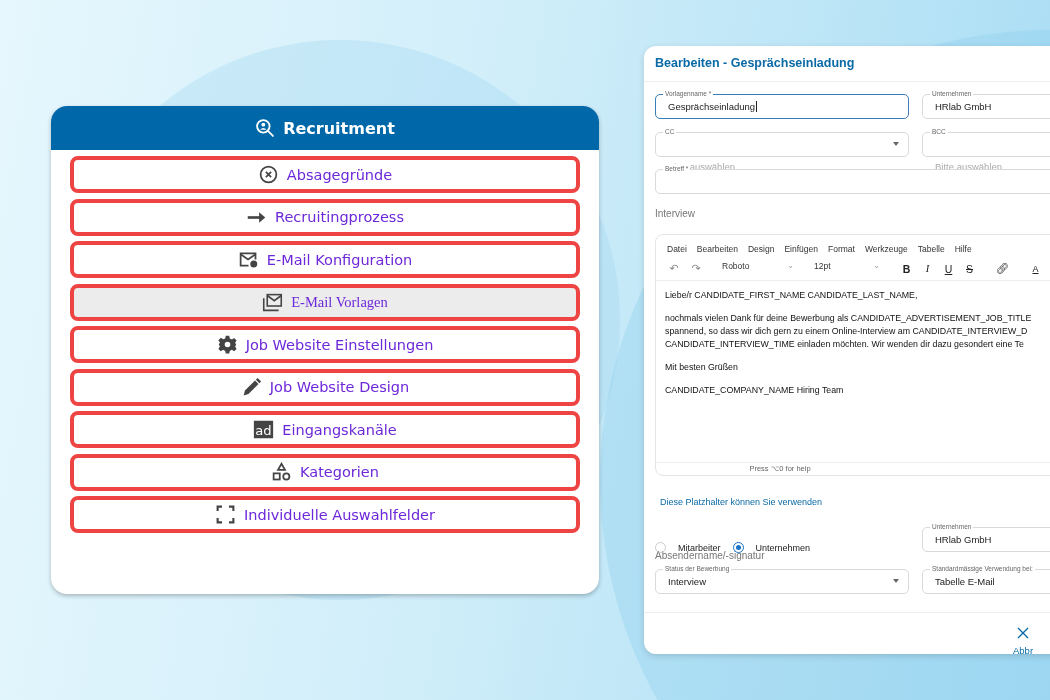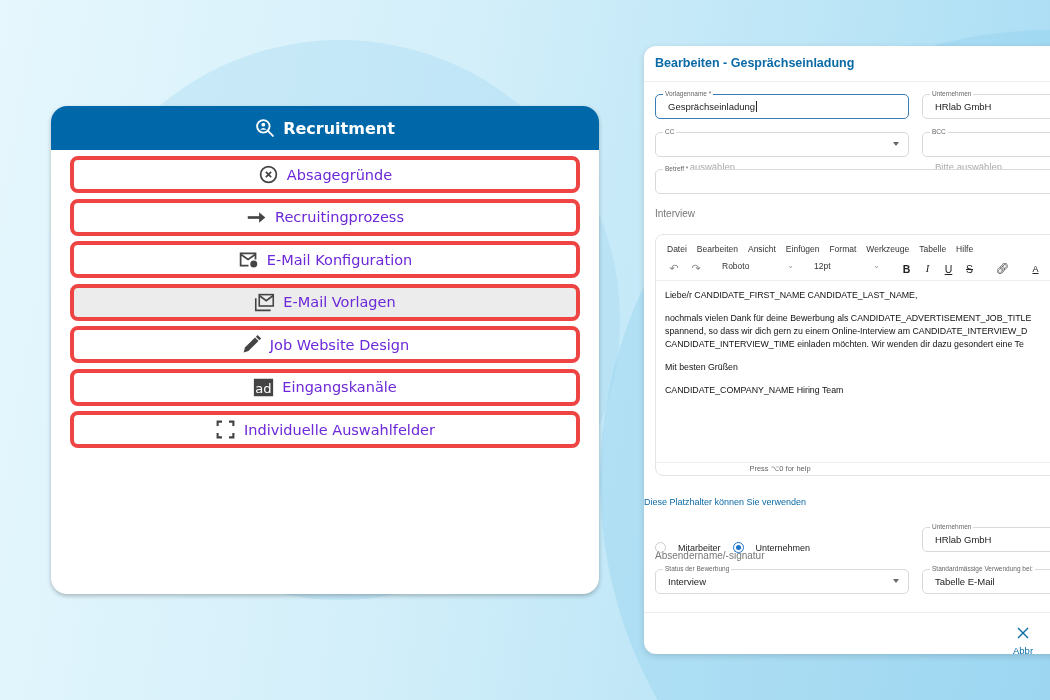--- a/index.html
+++ b/index.html
@@ -30,21 +30,21 @@
       font-family: "DejaVu Sans", sans-serif; font-weight: bold; font-size: 16px;
     }
     .rec-header svg { width: 20px; height: 20px; }
     .rec-list { padding: 6px 19px 0 19px; display: flex; flex-direction: column; gap: 5.5px; }
     .rec-item {
       height: 37px; border: 4px solid #ef4444; border-radius: 8px; background: #fff;
       display: flex; align-items: center; justify-content: center; gap: 8px;
       font-family: "DejaVu Sans", sans-serif; font-size: 14.5px; color: #6d28d9;
       cursor: pointer;
     }
-    .rec-item.active { background: #ececec; }
+    .rec-item.active { background: #ececec; font-family: Liberation Serif, serif; }
     .rec-item svg { width: 21px; height: 21px; }
 
     
     .dialog {
       position: absolute; left: 644px; top: 46px; width: 430px; height: 608px;
       background: #fff; border-radius: 12px;
       box-shadow: 0 2px 6px rgba(0,0,0,0.15);
       font-family: "Liberation Sans", sans-serif;
       overflow: hidden;
     }
@@ -77,21 +77,21 @@
     .toolbar { display: flex; align-items: center; height: 24px; padding-left: 10px; font-size: 8.5px; color: #333; border-bottom: 1px solid #eee; }
     .tb-icon { width: 16px; text-align: center; color: #888; font-size: 11px; margin-right: 6px; }
     .tb-select { display: flex; justify-content: space-between; width: 80px; height: 16px; padding: 0 4px; margin-right: 12px; color: #333; }
     .tb-select .chev { color: #999; font-size: 8px; }
     .tb-btn { width: 21px; text-align: center; font-size: 10.5px; color: #222; }
     .editor-body { padding: 8px 0 0 9px; font-size: 8.8px; color: #111; line-height: 13px; white-space: nowrap; }
     .editor-body p { margin-bottom: 10px; }
     .statusbar { position: absolute; bottom: 0; left: 0; right: 0; height: 13px; border-top: 1px solid #eee;
       font-size: 7.5px; color: #666; text-align: center; line-height: 12px; padding-right: 180px; }
 
-    .link { position: absolute; left: 0; top: 451px; font-size: 9px; color: #0a6aa6; }
+    .link { position: absolute; left: 16px; top: 451px; font-size: 9px; color: #0a6aa6; }
     .radio-row { position: absolute; left: 11px; top: 496px; display: flex; align-items: center; gap: 6px; font-size: 9px; color: #222; }
     .radio { width: 11px; height: 11px; border: 1px solid #ccc; border-radius: 50%; display: inline-block; position: relative; }
     .radio.checked { border: 1.5px solid #1a73c8; }
     .radio.checked::after { content: ""; position: absolute; left: 2px; top: 2px; width: 5px; height: 5px; background: #1a73c8; border-radius: 50%; }
 
     .footer { position: absolute; left: 0; right: 0; top: 566px; border-top: 1px solid #eee; height: 42px; }
     .cancel-btn { position: absolute; left: 369px; top: 14px; font-size: 9.5px; color: #0a6aa6; display: flex; align-items: center; gap: 6px; flex-direction: column; }
   </style>
 </head>
 <body>
@@ -135,31 +135,46 @@
     <div class="rec-item active">
       <svg viewBox="0 0 24 24" fill="none" stroke="#444" stroke-width="1.8">
           <rect x="6" y="3" width="16" height="13"></rect>
           <path d="M6 4l8 6 8-6"></path>
           <path d="M2 7v14h17"></path>
         </svg>
       <span>E-Mail Vorlagen</span>
     </div>
     <div class="rec-item">
       <svg viewBox="0 0 24 24" fill="#444">
+          <path d="M10 2h4l.6 3 2.4 1.2 2.6-1.7 2.8 2.8-1.7 2.6L21.9 12l-1.2 2.4 1.7 2.6-2.8 2.8-2.6-1.7-2.4 1.2-.6 3h-4l-.6-3-2.4-1.2-2.6 1.7-2.8-2.8 1.7-2.6L2.1 12l1.2-2.4-1.7-2.6 2.8-2.8 2.6 1.7L9.4 5z"></path>
+          <circle cx="12" cy="12" r="3.2" fill="#fff"></circle>
+        </svg>
+      <span>Job Website Einstellungen</span>
+    </div>
+    <div class="rec-item">
+      <svg viewBox="0 0 24 24" fill="#444">
           <path d="M3 21l1.5-5.5L16 4l4 4L8.5 19.5z"></path>
           <path d="M17 3l2-2 4 4-2 2z"></path>
         </svg>
       <span>Job Website Design</span>
     </div>
     <div class="rec-item">
       <svg viewBox="0 0 24 24">
           <rect x="1" y="2" width="22" height="20" fill="#444"></rect>
           <text x="12" y="18" font-size="15" fill="#fff" text-anchor="middle" font-family="DejaVu Sans, sans-serif">ad</text>
         </svg>
       <span>Eingangskanäle</span>
+    </div>
+    <div class="rec-item">
+      <svg viewBox="0 0 24 24" fill="none" stroke="#444" stroke-width="2">
+          <path d="M12 2l4 7H8z"></path>
+          <rect x="3" y="13" width="7" height="7"></rect>
+          <circle cx="17.5" cy="16.5" r="3.5"></circle>
+        </svg>
+      <span>Kategorien</span>
     </div>
     <div class="rec-item">
       <svg viewBox="0 0 24 24" fill="none" stroke="#444" stroke-width="2.4">
           <path d="M3 8V3h5M16 3h5v5M21 16v5h-5M8 21H3v-5"></path>
         </svg>
       <span>Individuelle Auswahlfelder</span>
     </div>
   </div>
 </div>
 
@@ -189,21 +204,21 @@
   <div class="field" style="left:11px; top:123px; width:437px;">
     <span class="lbl">Betreff *</span>
   </div>
 
   <div class="section-label" style="left:11px; top:162px;">Interview</div>
 
   <div class="editor">
     <div class="menubar">
       <span>Datei</span>
       <span>Bearbeiten</span>
-      <span>Ansicht</span>
+      <span>Design</span>
       <span>Einfügen</span>
       <span>Format</span>
       <span>Werkzeuge</span>
       <span>Tabelle</span>
       <span>Hilfe</span>
     </div>
     <div class="toolbar">
       <span class="tb-icon">↶</span>
       <span class="tb-icon" style="margin-right:14px;">↷</span>
       <div class="tb-select">

